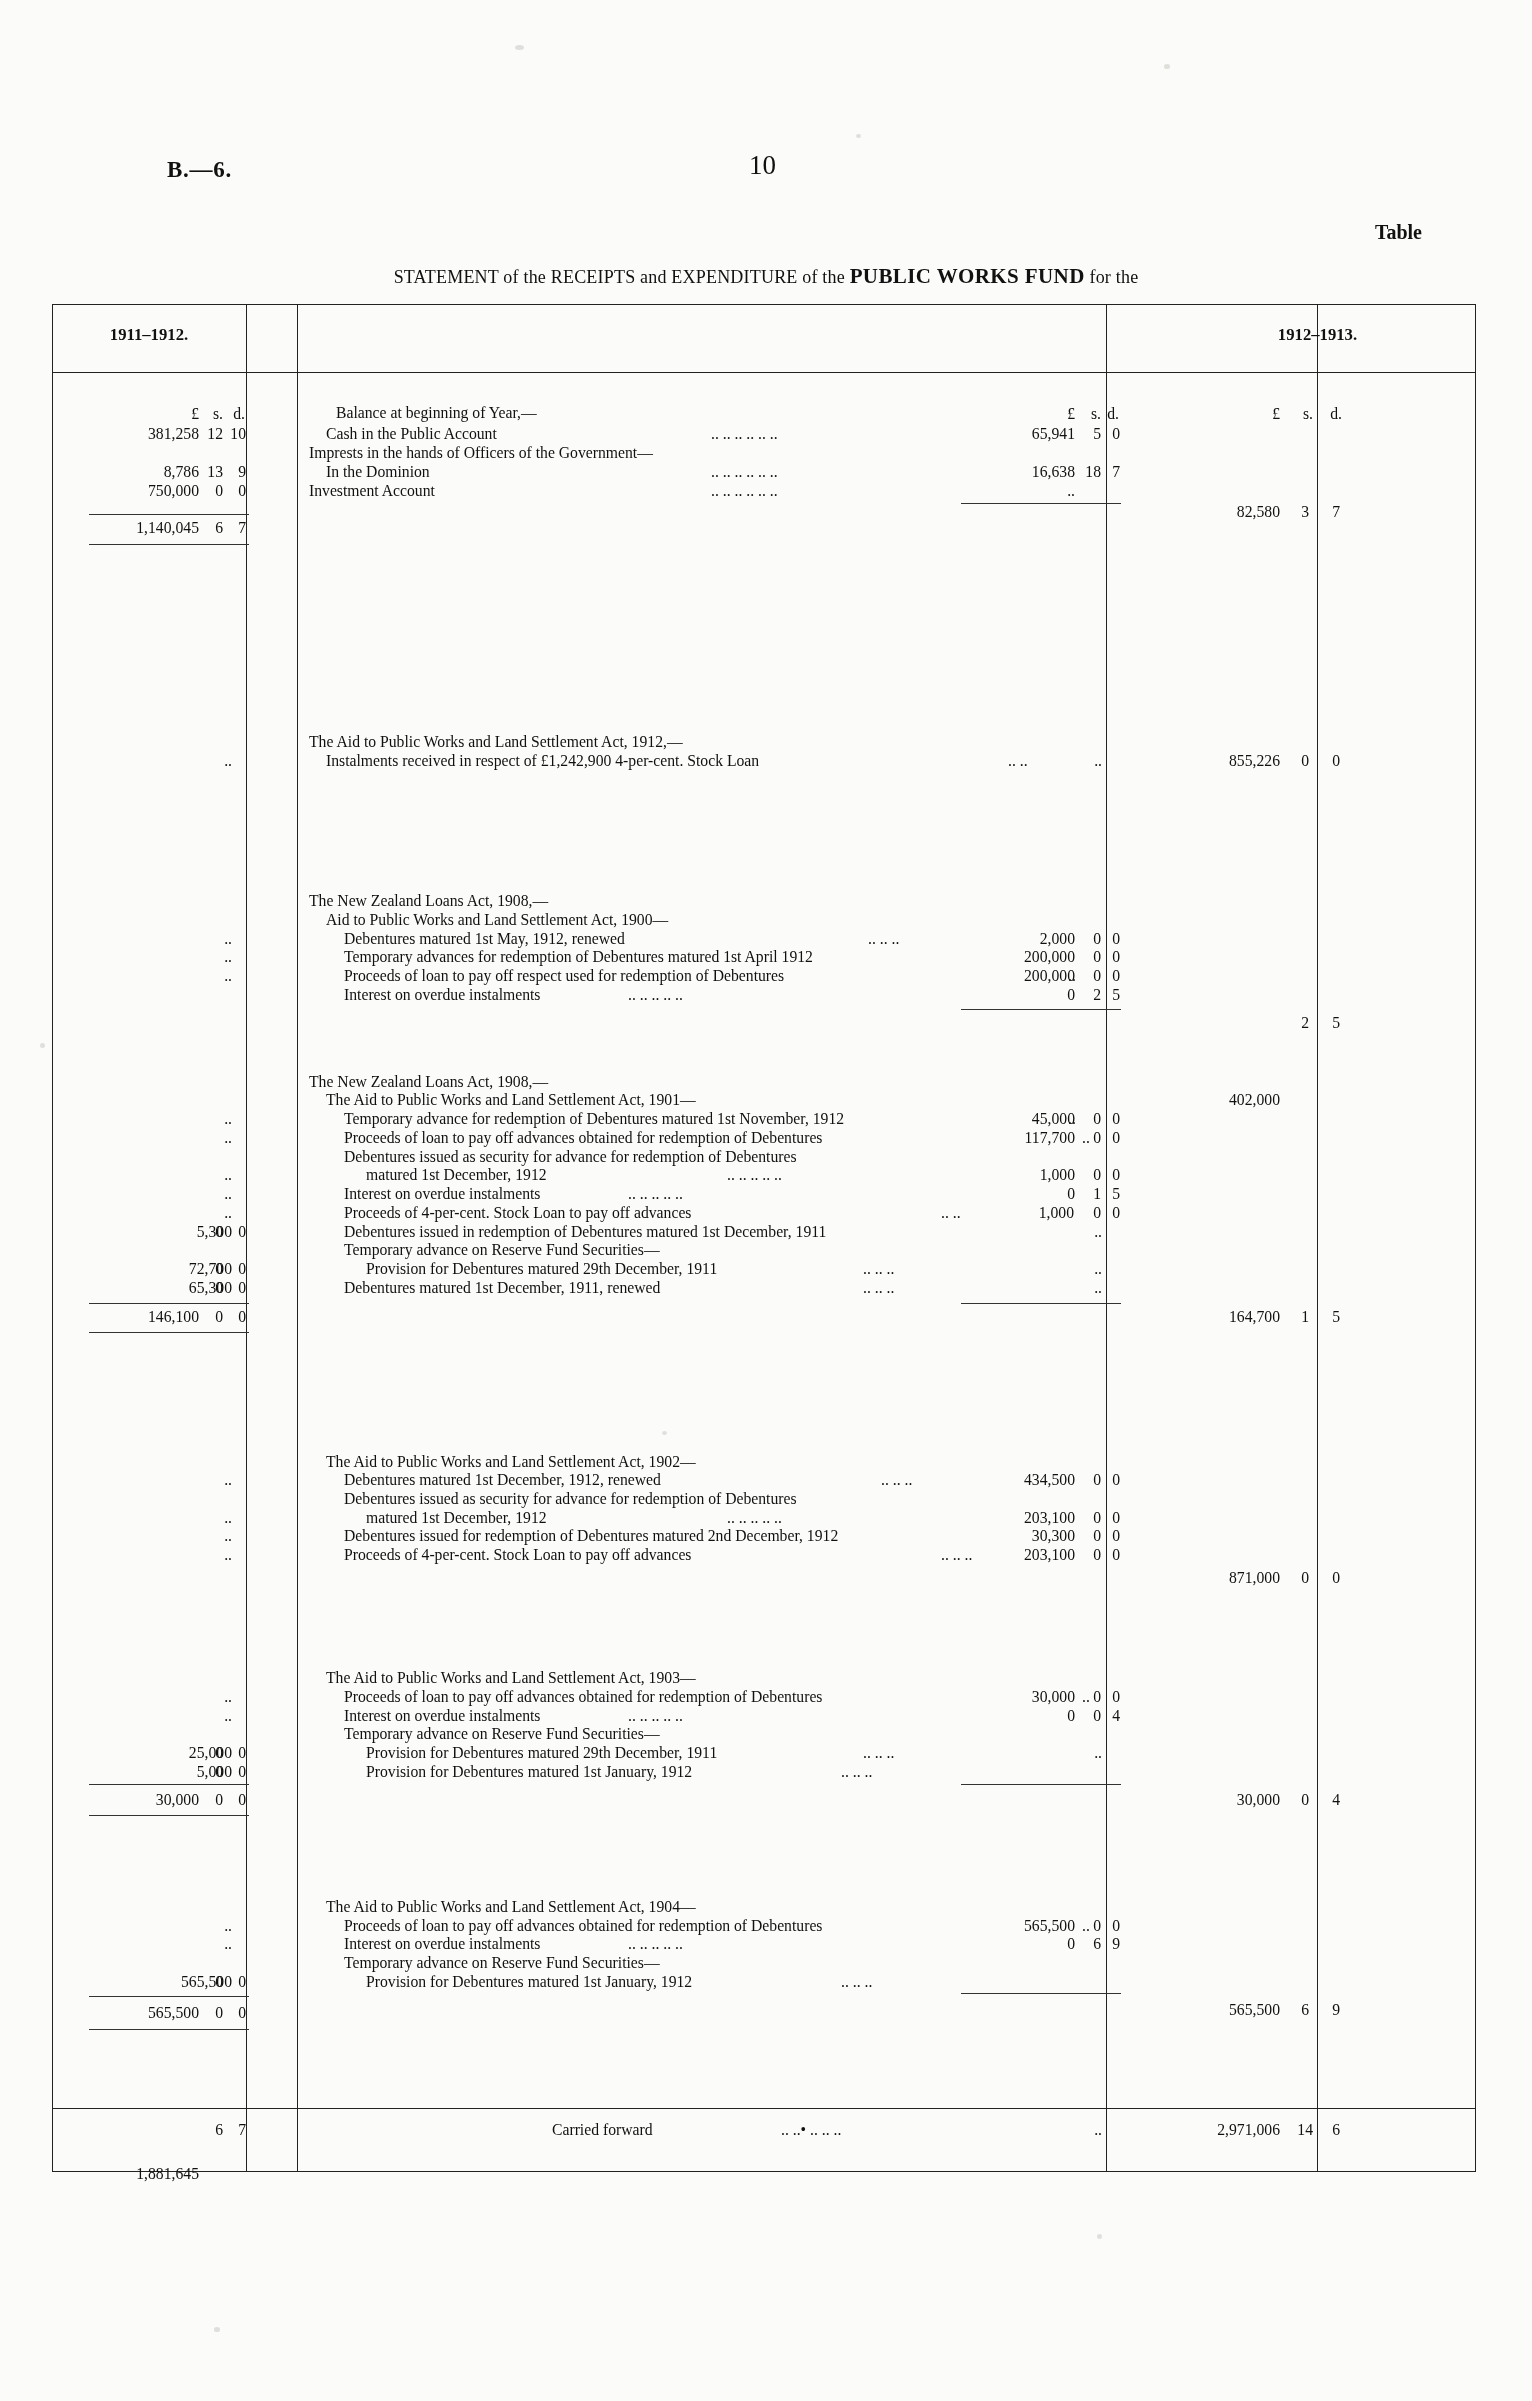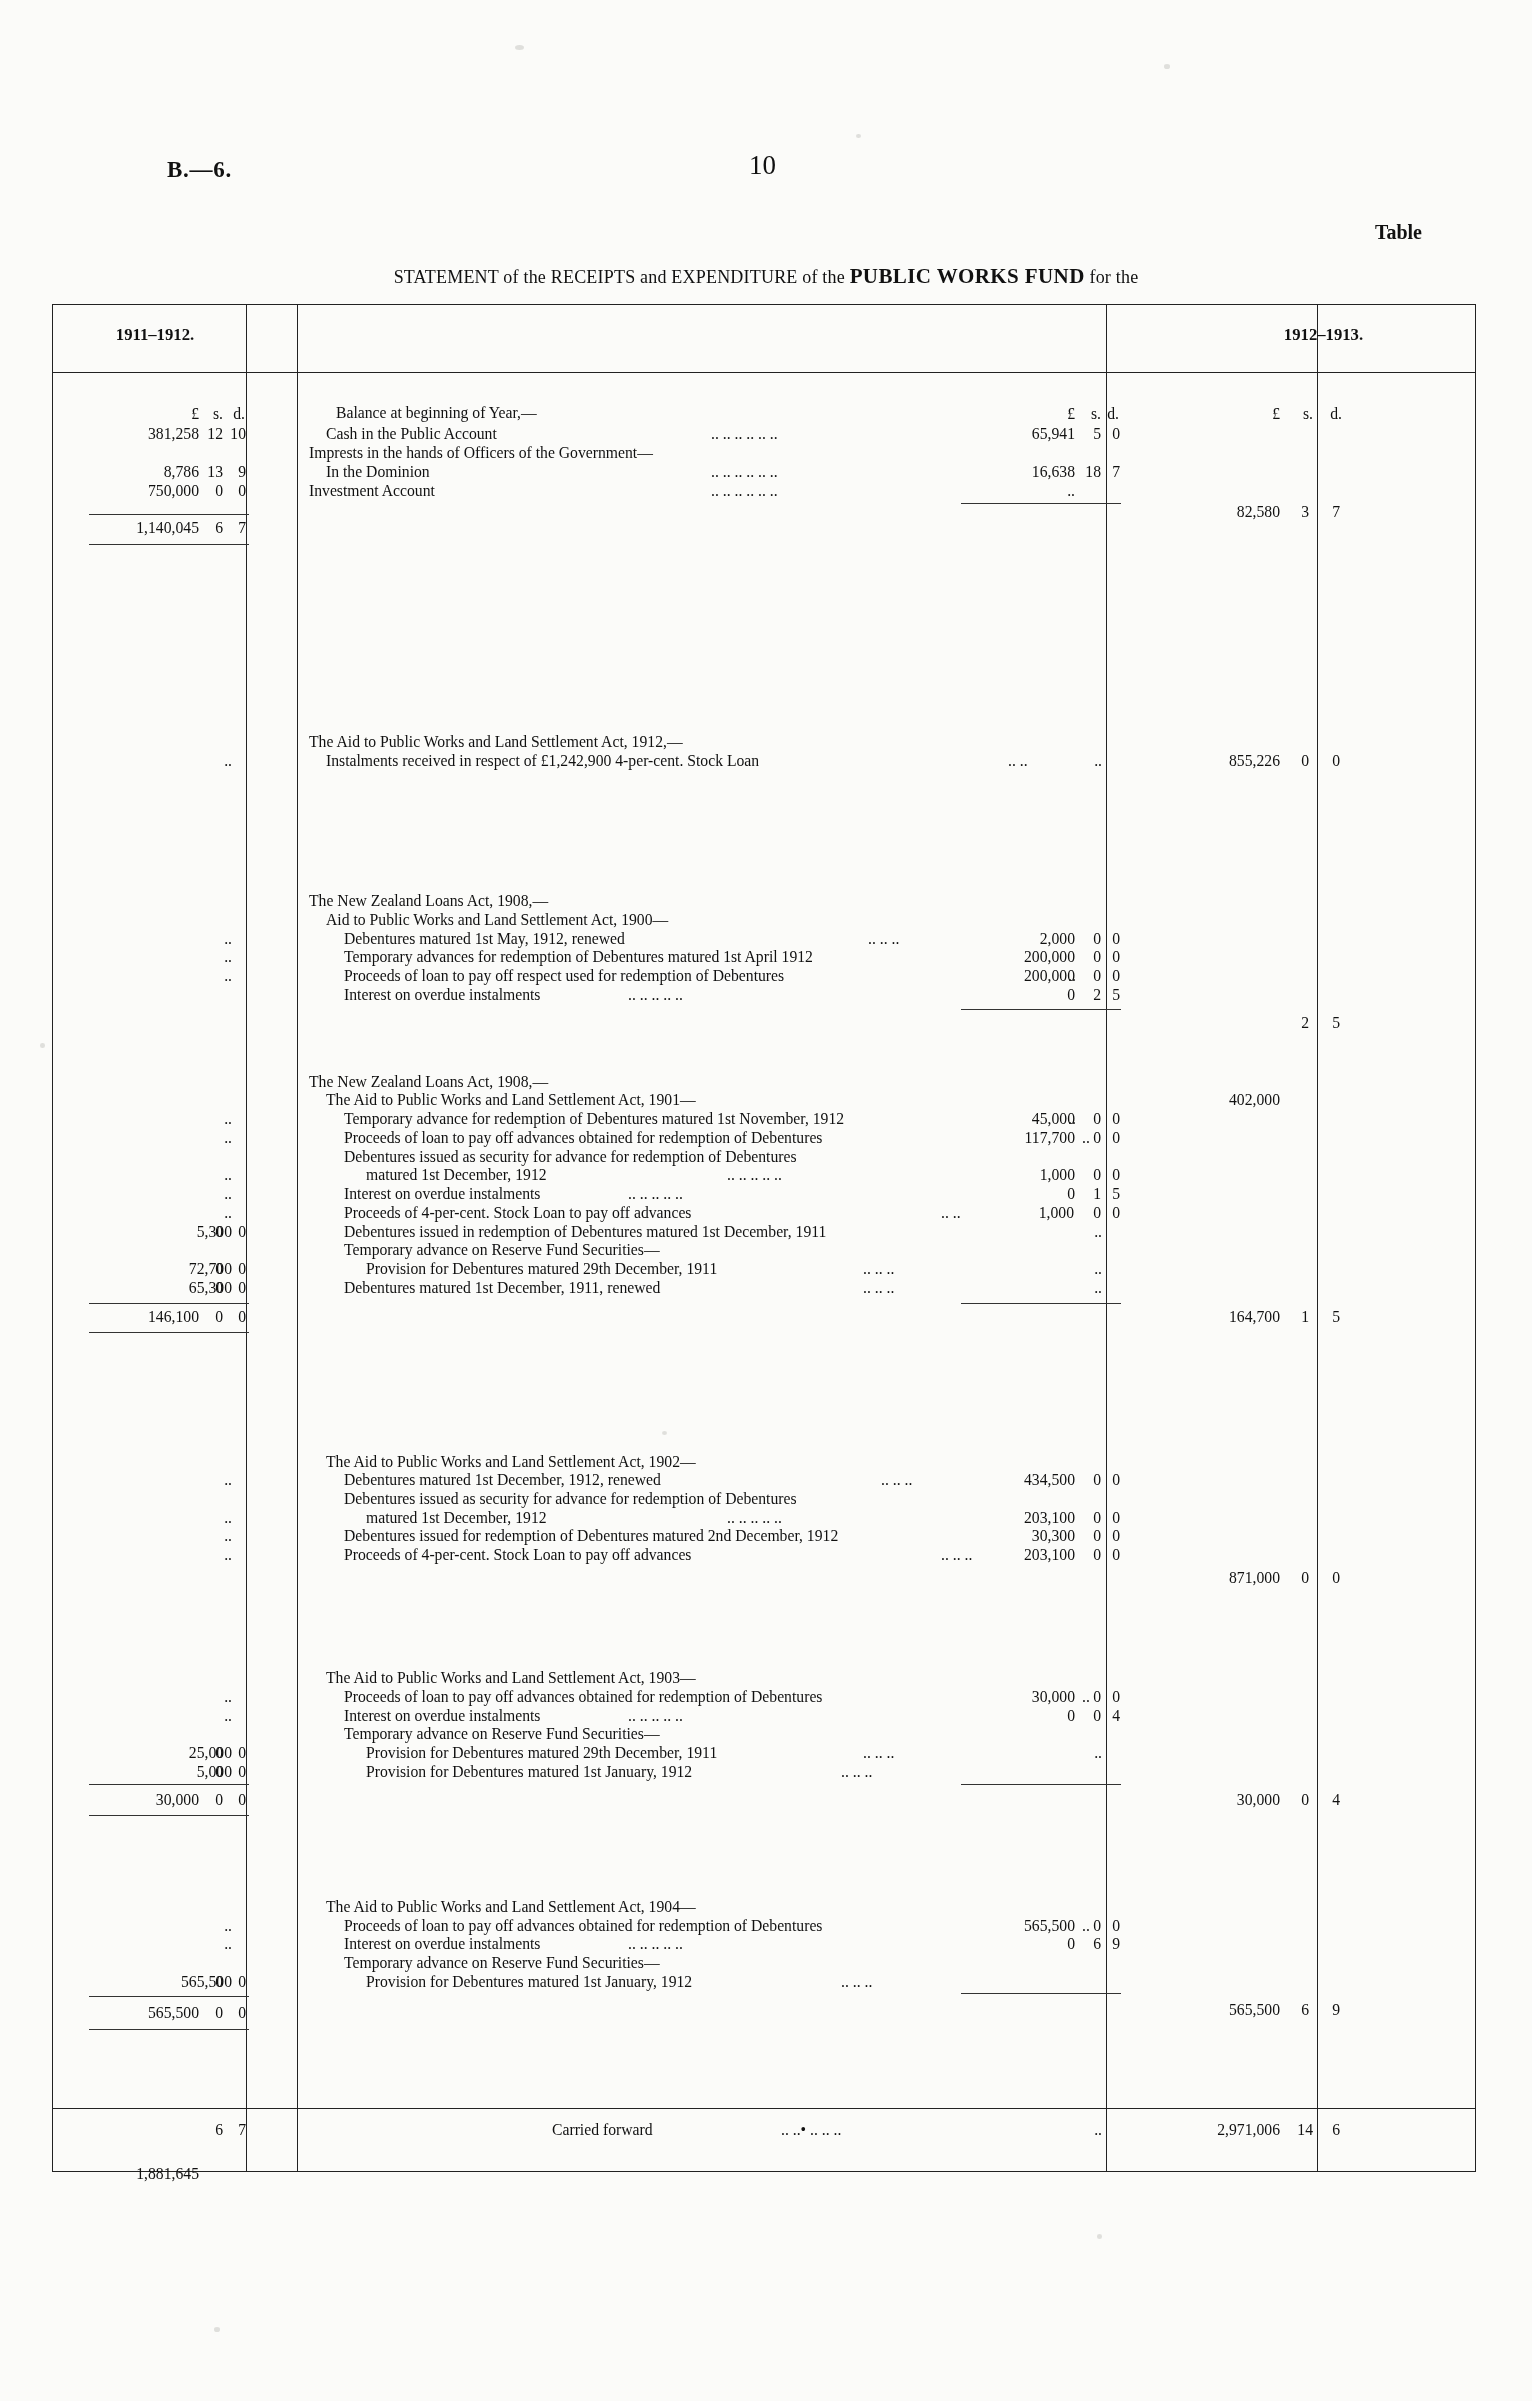--- a/index.html
+++ b/index.html
@@ -53,21 +53,21 @@
   .vline.v3 { left:1054px; }
   .vline.v4 { left:1265px; }
   .vline.v5 { right:0; }
 
   .hline { position:absolute; height:1.3px; background:#222; }
   .head-rule { left:0; right:0; top:67px; }
   .foot-rule { left:0; right:0; bottom:62px; }
 
   .col-head {
     position:absolute; top:20px;
-    font-size:16.7px; font-weight:bold; text-align:center;padding-left:6px;
+    font-size:16.7px; font-weight:bold; text-align:center;
   }
   .ch-1911 { left:0; width:194px; }
   .ch-receipts { left:245px; width:809px; font-weight:normal; letter-spacing:1.3px; }
   .ch-1912 { left:1054px; width:423px; }
 
   
   .t { position:absolute; font-size:15.7px; white-space:nowrap; }
   .num { position:absolute; font-size:15.7px; white-space:nowrap; text-align:right; }
 
   .rule-sm { position:absolute; height:1.3px; background:#333; }

